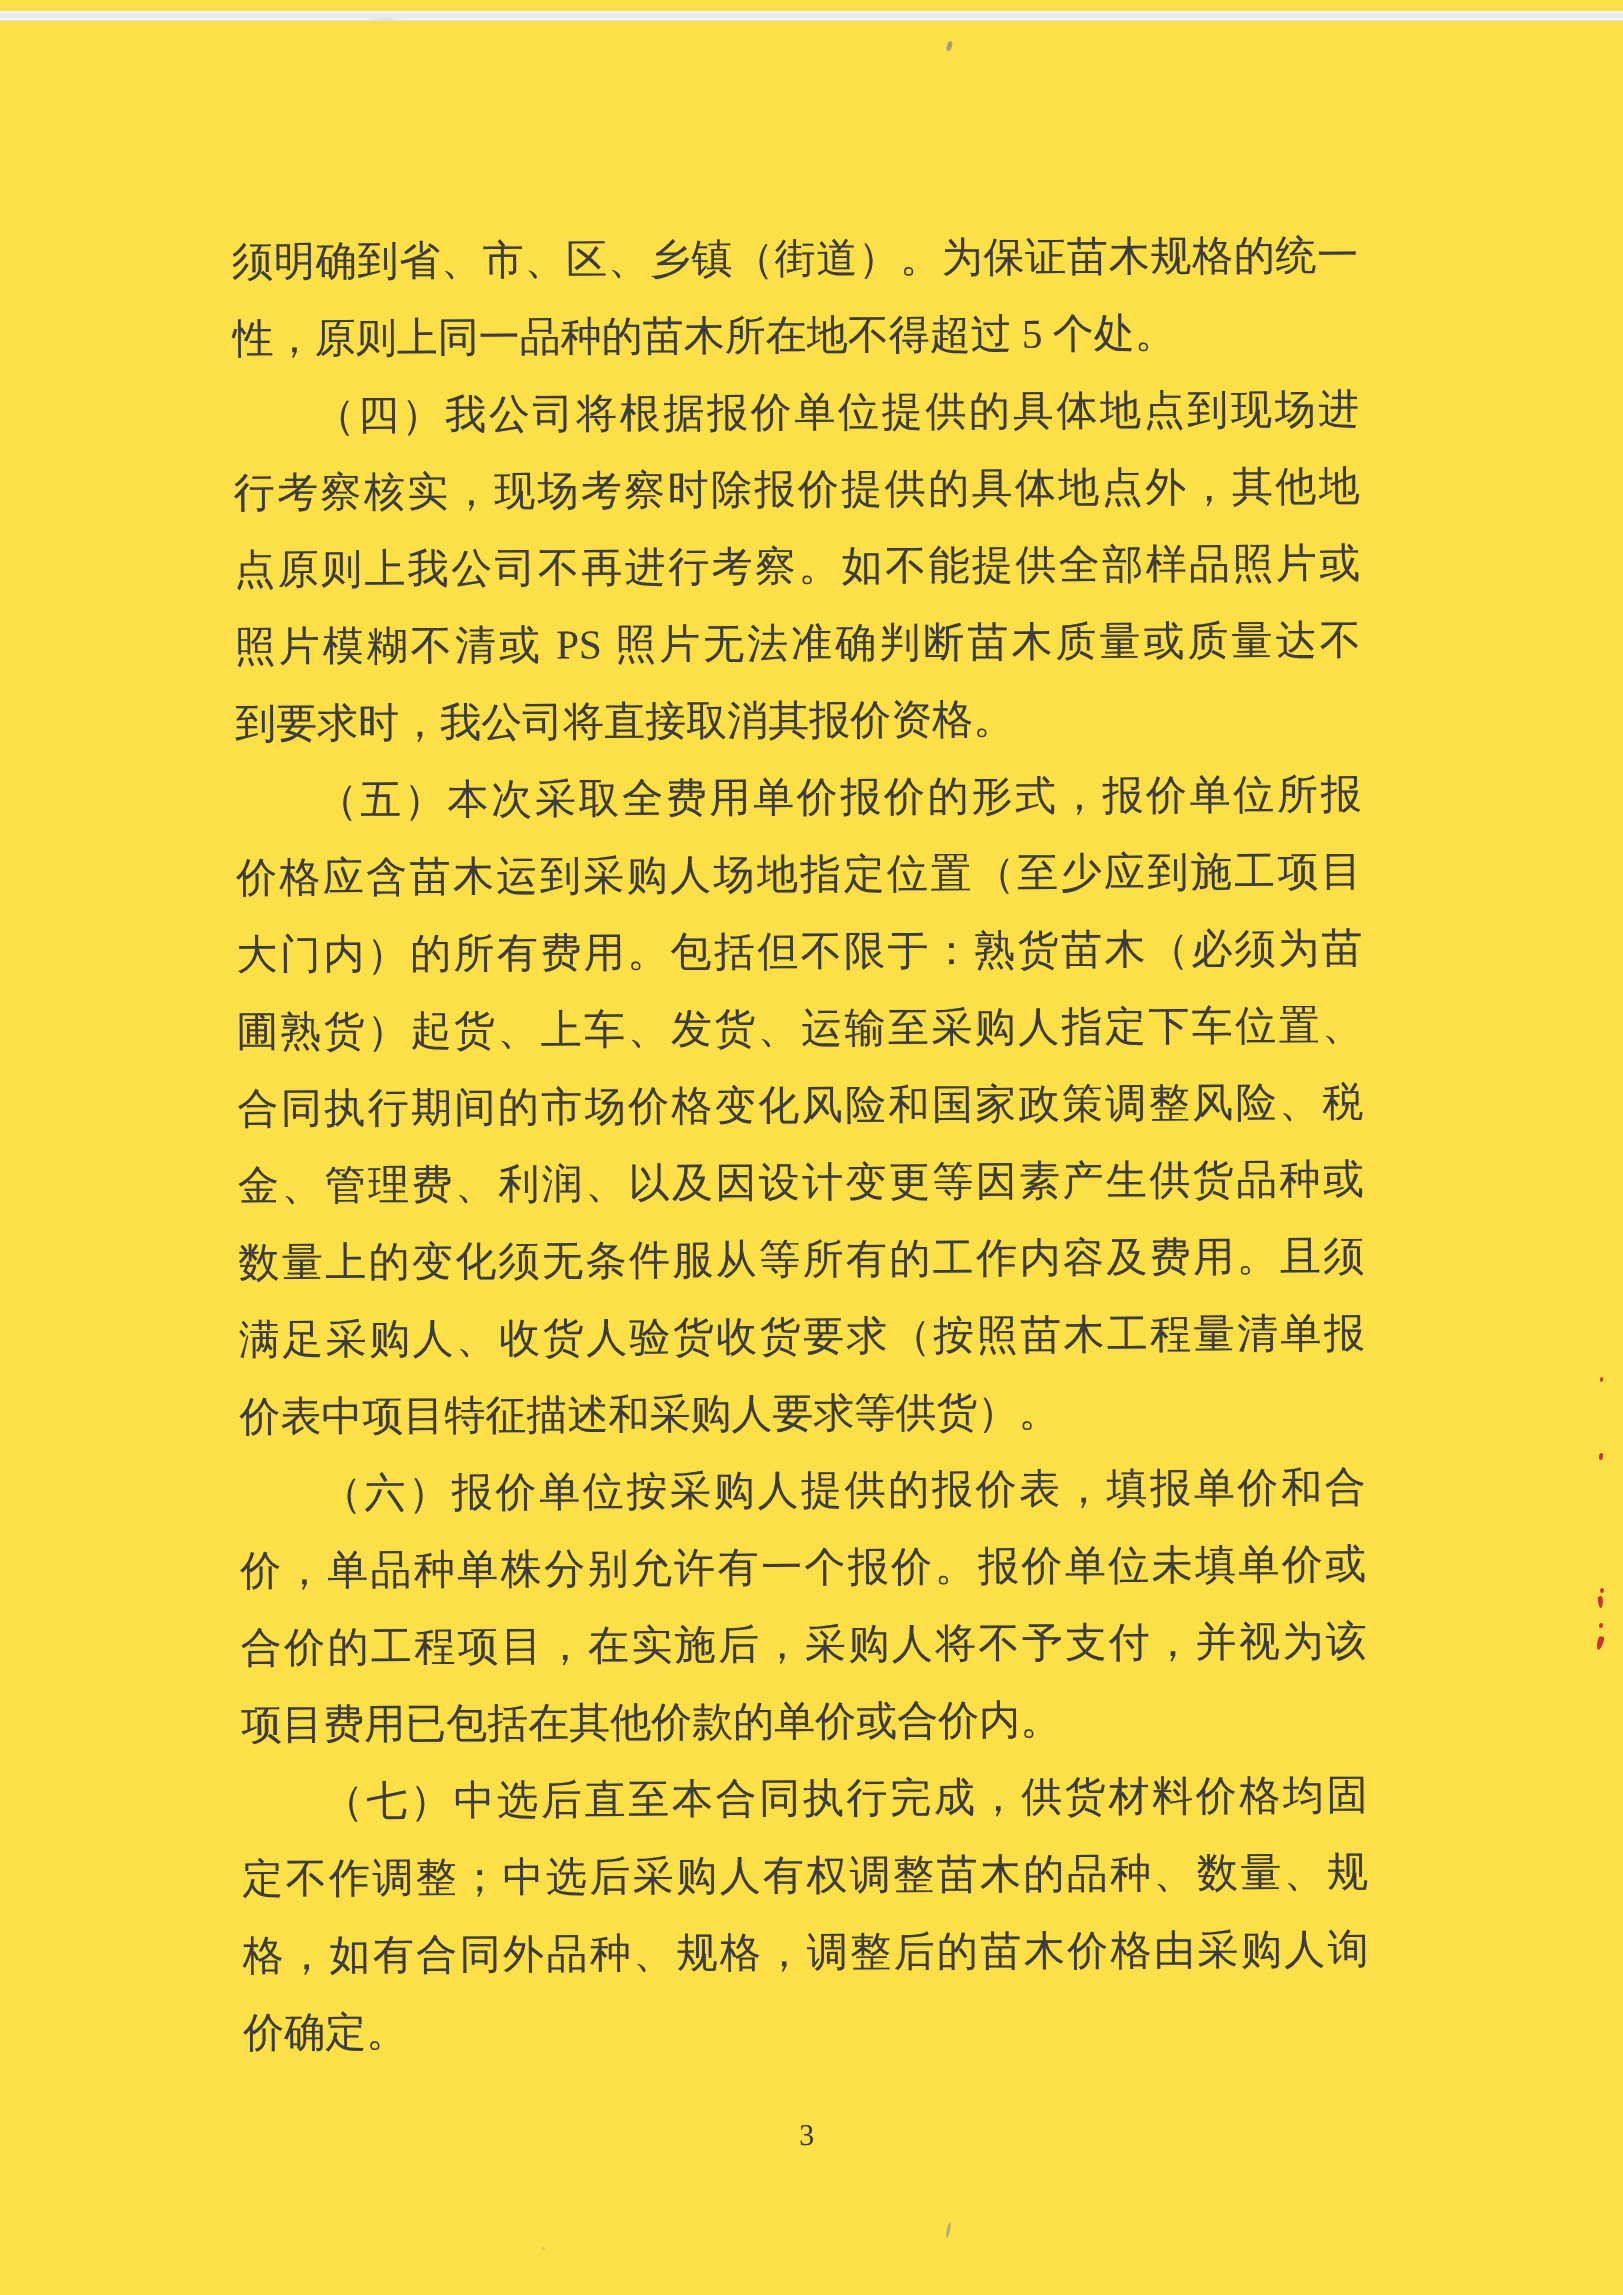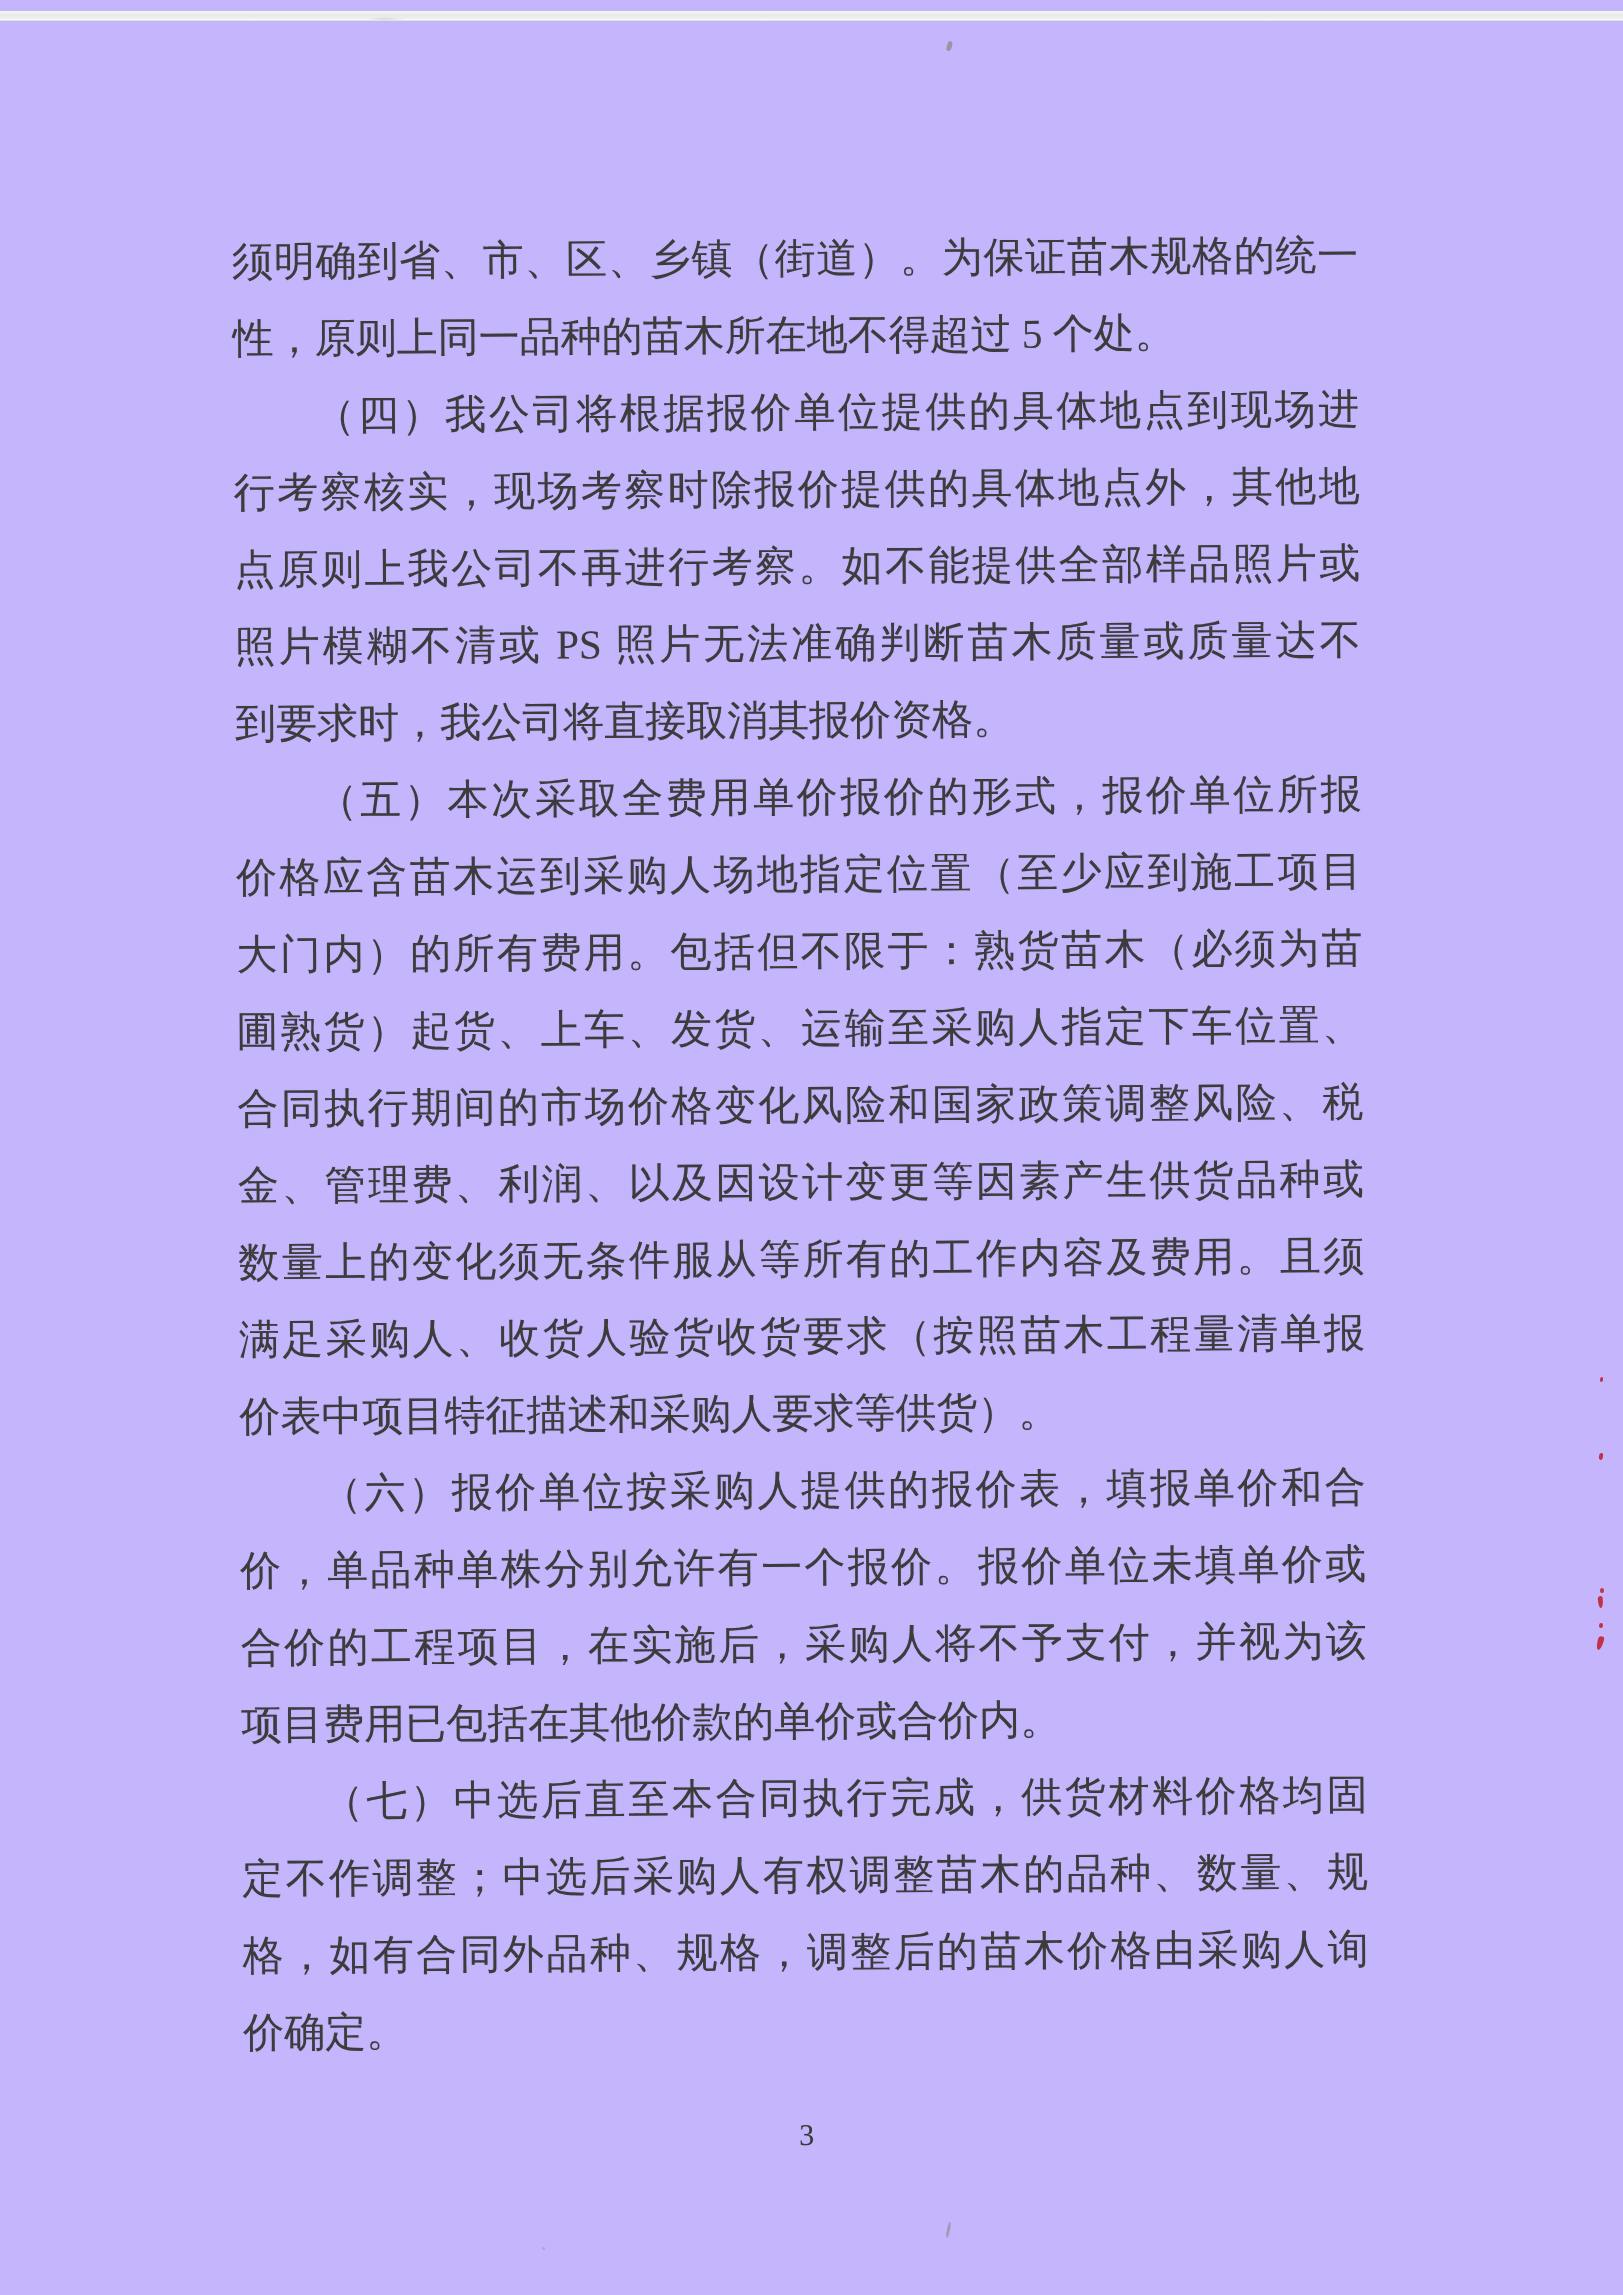--- a/index.html
+++ b/index.html
@@ -1,21 +1,21 @@
 <!DOCTYPE html>
 <html lang="zh" style="font-size:10.5px"><head>
 <meta charset="utf-8">
 <style>
   html, body { margin: 0; padding: 0; background: #8a8a8a; }
   #page {
     position: relative;
     width: 1623px;
     height: 2295px;
     margin: 0 auto;
-    background: #c4b5fd;
+    background: #fde047;
     overflow: hidden;
     font-family: "Liberation Serif", "DejaVu Serif", serif;
   }
 
   
   .scan-band {
     position: absolute;
     left: 0; top: 10.5px;
     width: 100%; height: 9.2px;
     background: linear-gradient(180deg, #f6f6f6 0%, #e9e9e9 45%, #ededed 75%, #fafafa 100%);

